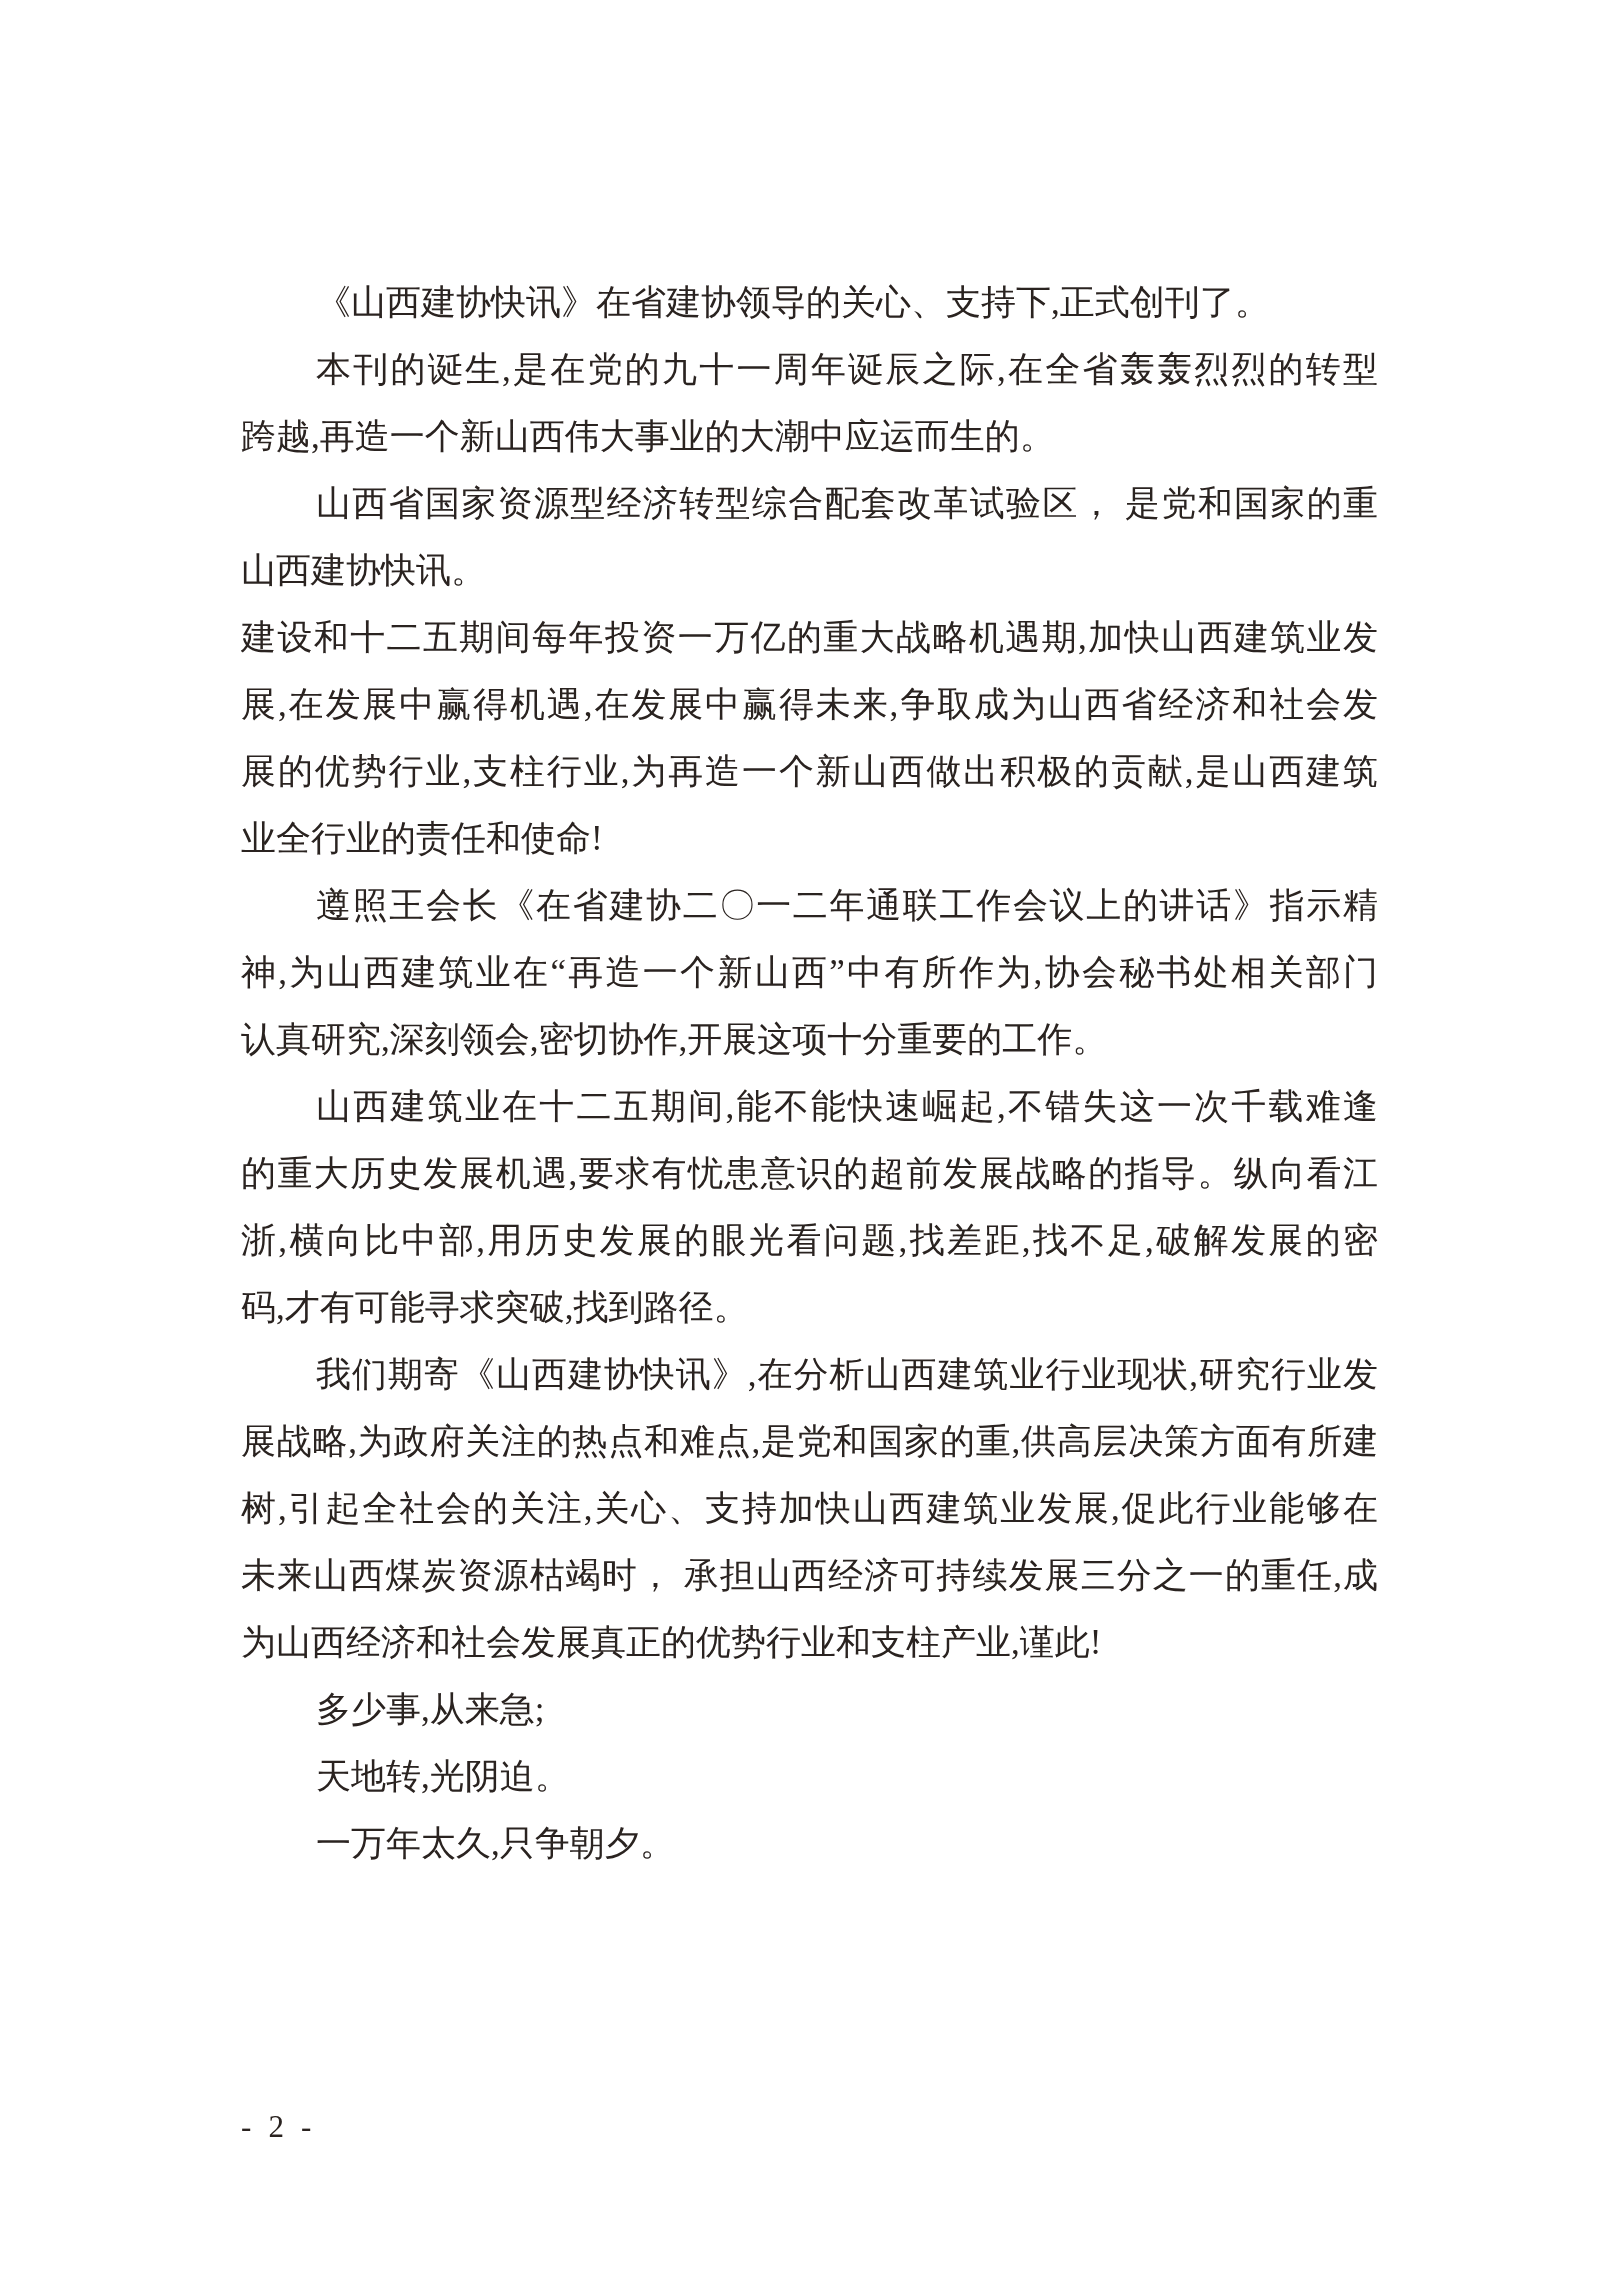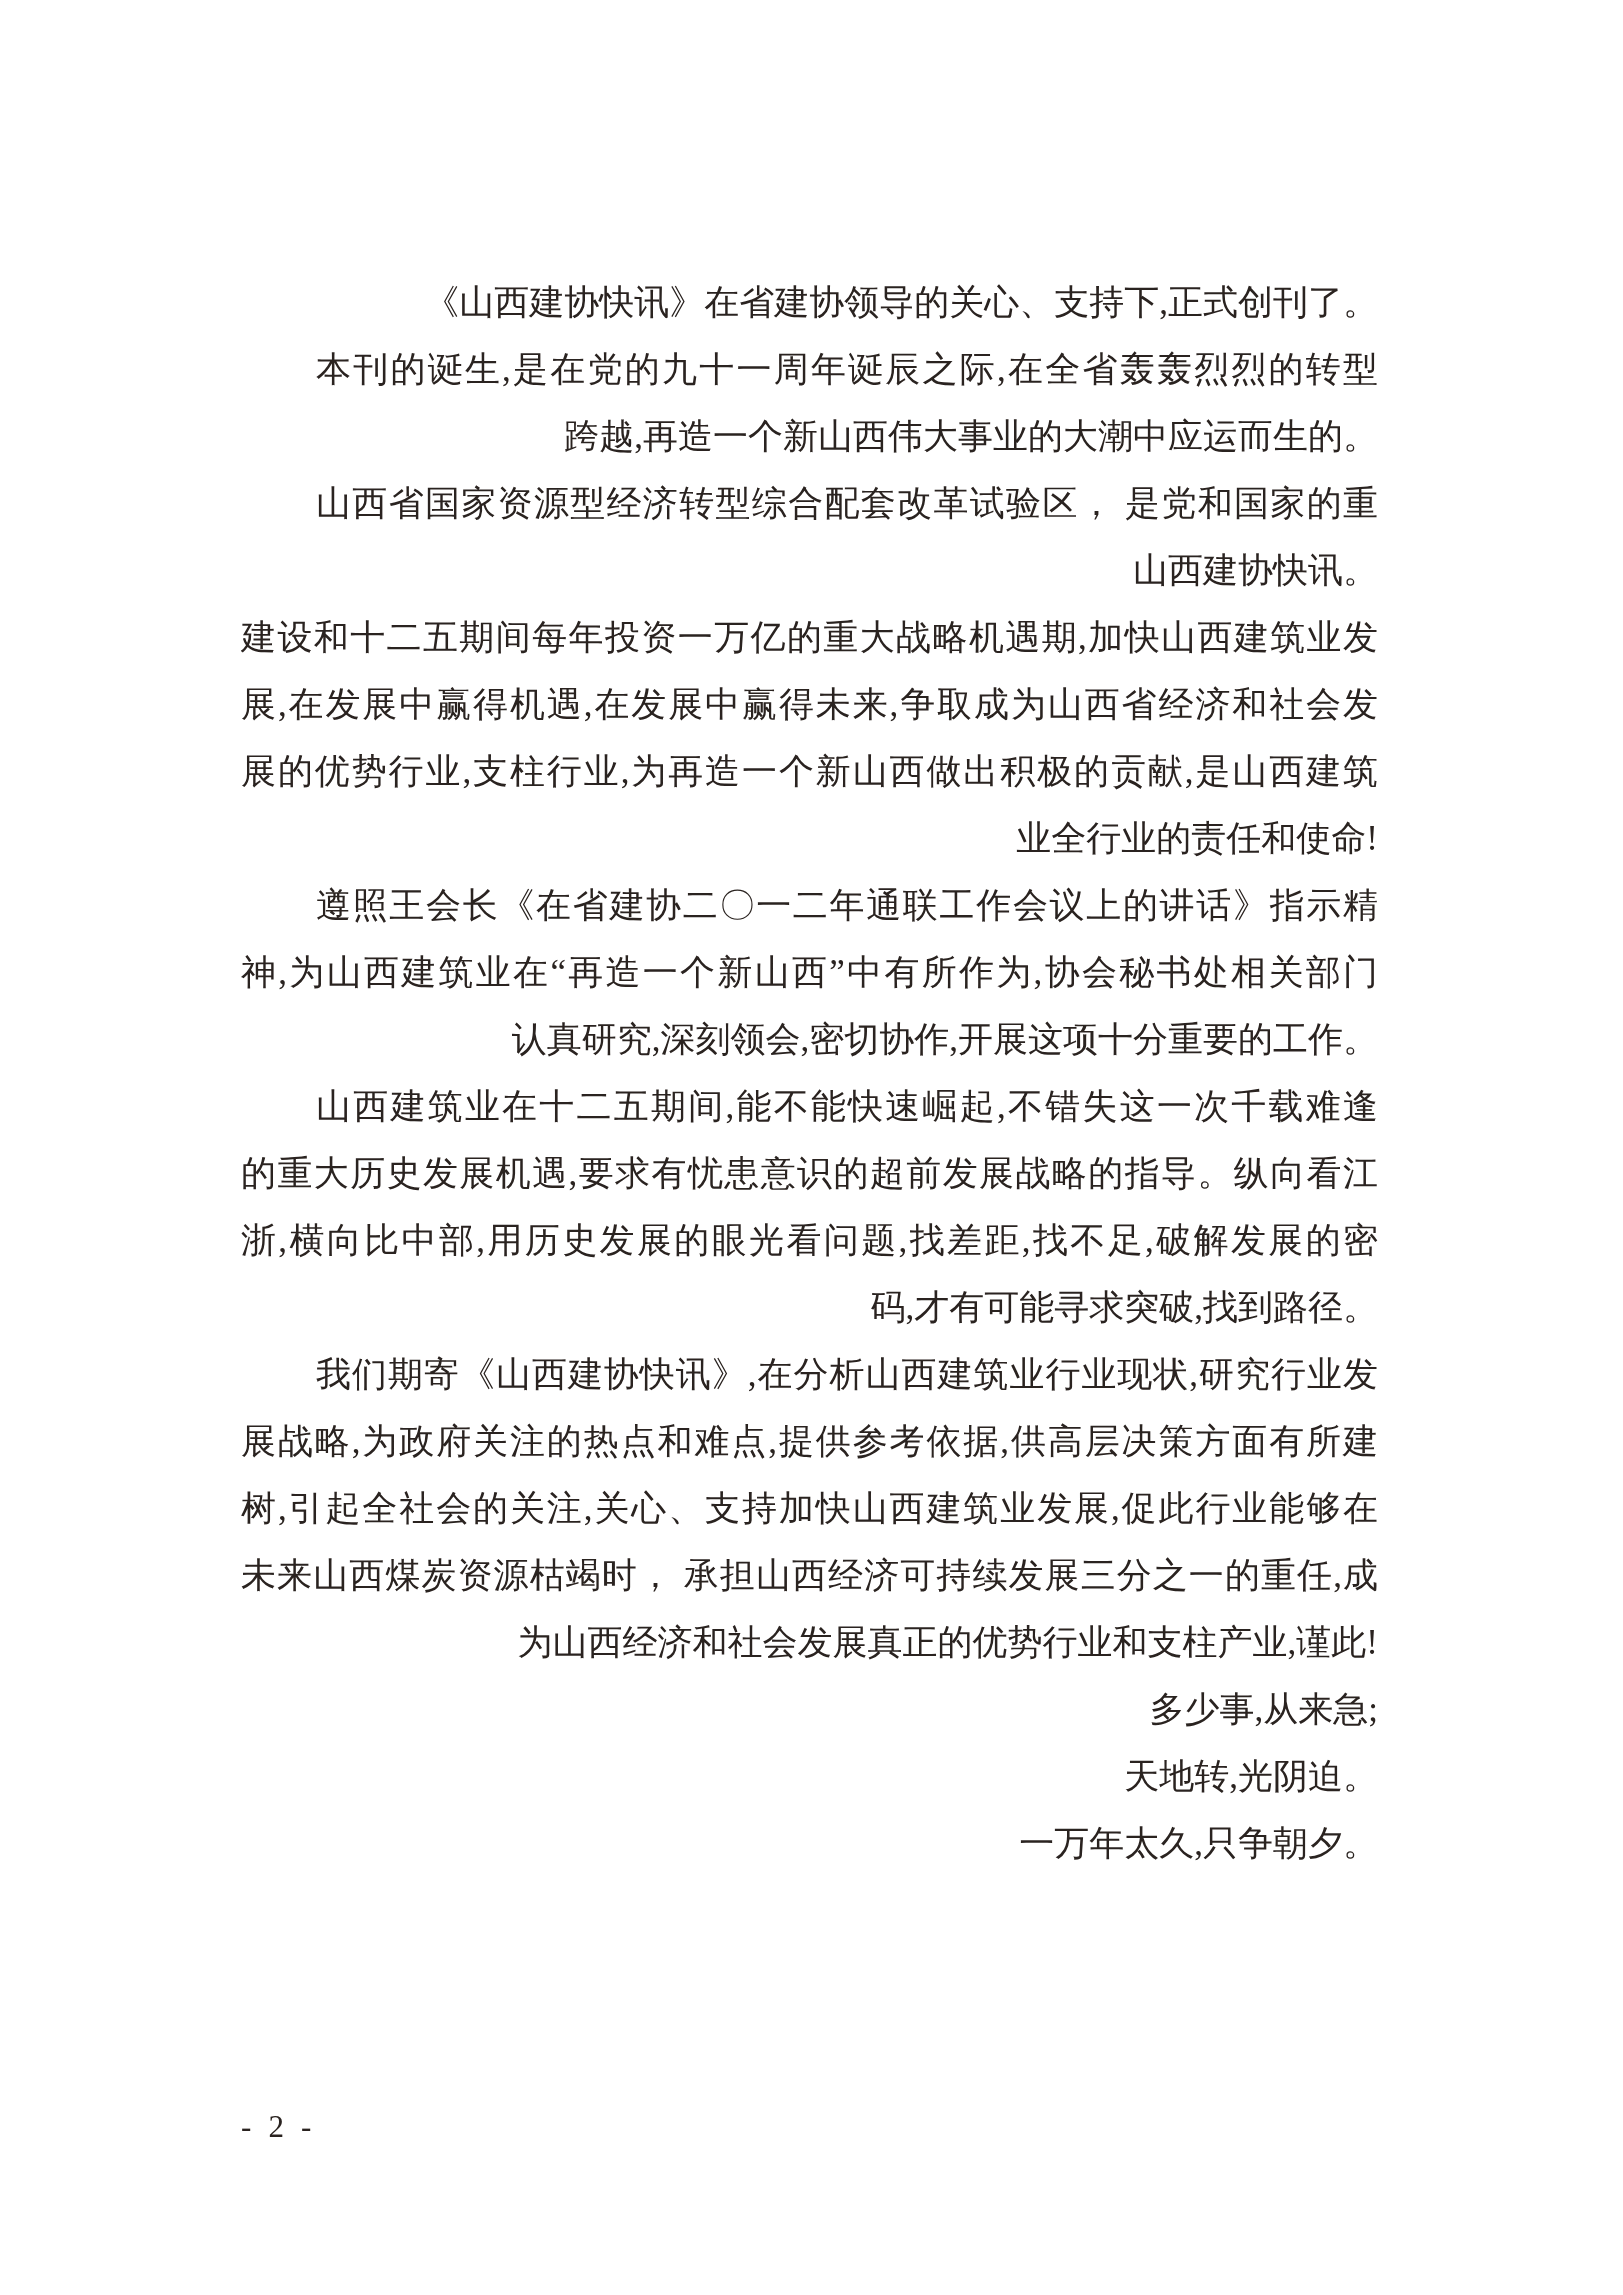--- a/index.html
+++ b/index.html
@@ -20,21 +20,21 @@
   .text-block {
     position: absolute;
     left: 241px;
     top: 269px;
     width: 1137px;
   }
   .line {
     font-size: 35px;
     line-height: 67px;
     height: 67px;
-    text-align: right;
+    text-align: left;
     white-space: normal;
     overflow: hidden;
   }
   .line.indent {
     text-indent: 75px;
   }
   .line.justify {
     text-align: justify;
     text-align-last: justify;
   }
@@ -64,21 +64,21 @@
       <div class="line justify">展的优势行业,支柱行业,为再造一个新山西做出积极的贡献,是山西建筑</div>
       <div class="line">业全行业的责任和使命!</div>
       <div class="line indent justify">遵照王会长《在省建协二〇一二年通联工作会议上的讲话》指示精</div>
       <div class="line justify">神,为山西建筑业在“再造一个新山西”中有所作为,协会秘书处相关部门</div>
       <div class="line">认真研究,深刻领会,密切协作,开展这项十分重要的工作。</div>
       <div class="line indent justify">山西建筑业在十二五期间,能不能快速崛起,不错失这一次千载难逢</div>
       <div class="line justify">的重大历史发展机遇,要求有忧患意识的超前发展战略的指导。纵向看江</div>
       <div class="line justify">浙,横向比中部,用历史发展的眼光看问题,找差距,找不足,破解发展的密</div>
       <div class="line">码,才有可能寻求突破,找到路径。</div>
       <div class="line indent justify">我们期寄《山西建协快讯》,在分析山西建筑业行业现状,研究行业发</div>
-      <div class="line justify">展战略,为政府关注的热点和难点,提供参考依据,供高层决策方面有所建</div>
+      <div class="line justify">展战略,为政府关注的热点和难点,是党和国家的重,供高层决策方面有所建</div>
       <div class="line justify">树,引起全社会的关注,关心、支持加快山西建筑业发展,促此行业能够在</div>
       <div class="line justify">未来山西煤炭资源枯竭时， 承担山西经济可持续发展三分之一的重任,成</div>
       <div class="line">为山西经济和社会发展真正的优势行业和支柱产业,谨此!</div>
       <div class="line indent">多少事,从来急;</div>
       <div class="line indent">天地转,光阴迫。</div>
       <div class="line indent">一万年太久,只争朝夕。</div>
     </div>
   <div class="page-number">- 2 -</div>
 </div>
 

